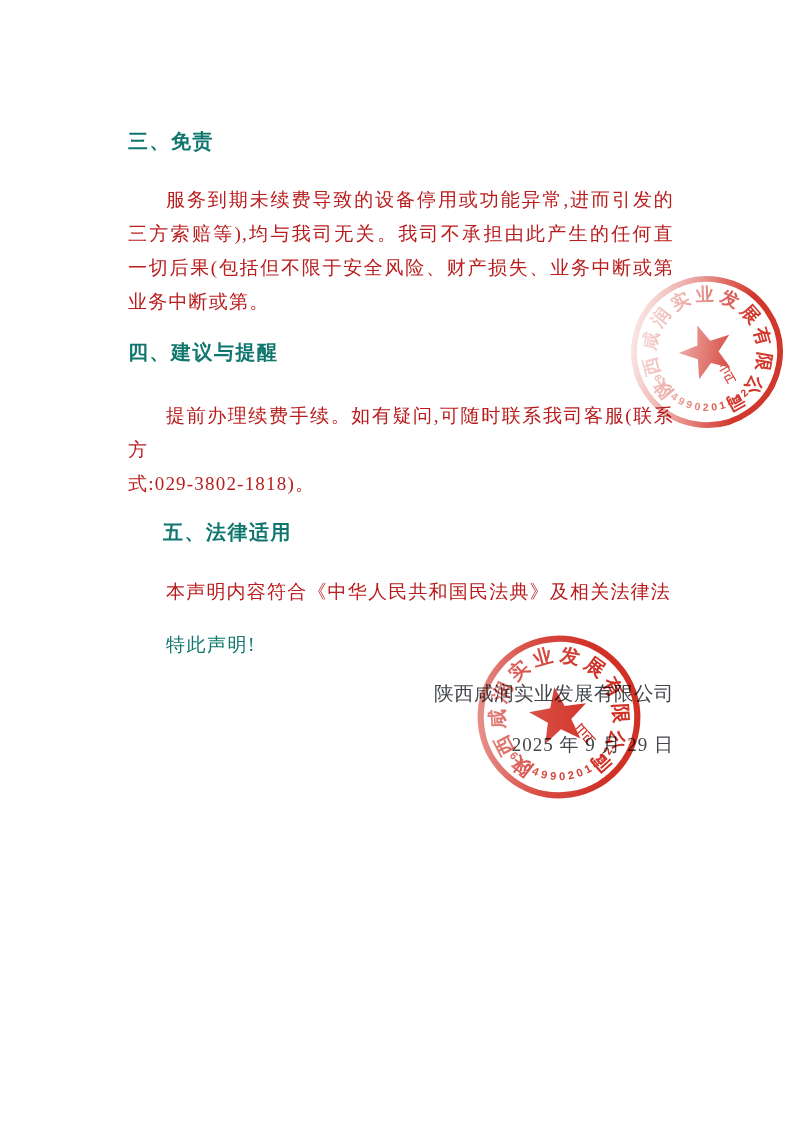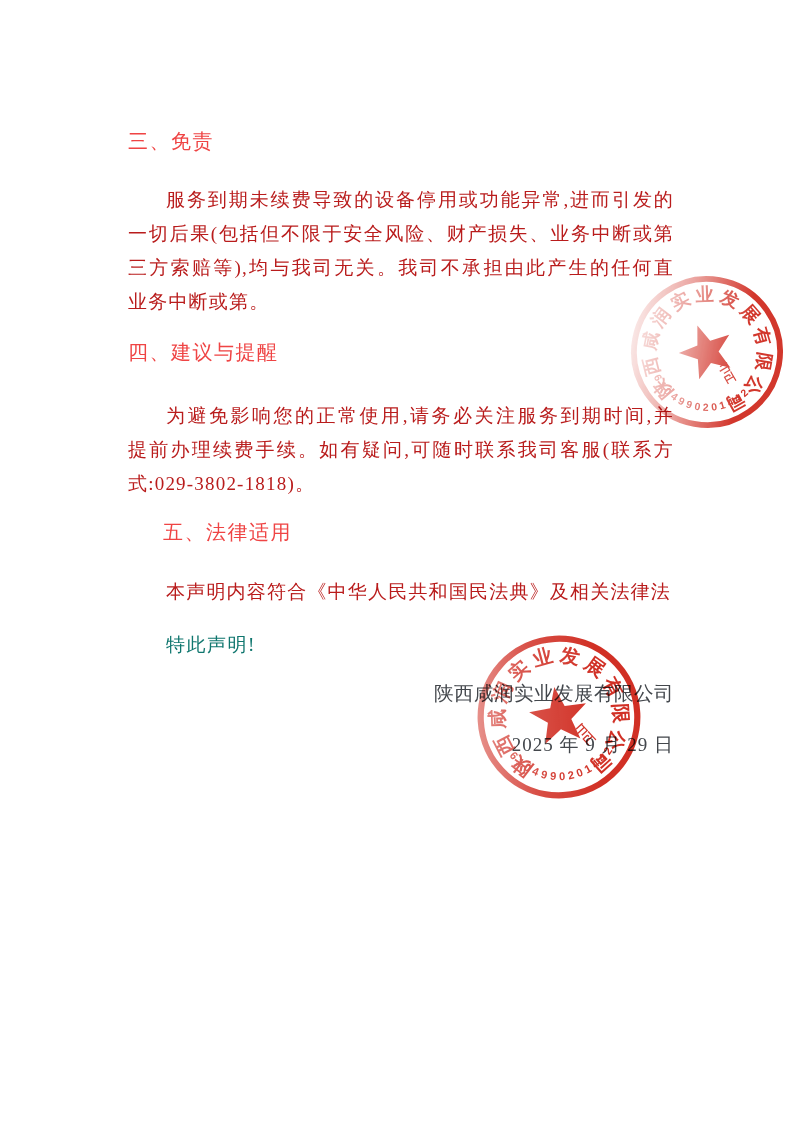--- a/index.html
+++ b/index.html
@@ -6,21 +6,21 @@
   body{
     width:800px;height:1132px;position:relative;overflow:hidden;
     background:#ffffff;
     font-family:"Liberation Serif","DejaVu Serif",serif;
   }
   .content{
     position:absolute;left:128px;top:130px;width:546px;
   }
   .heading{
     font-family:"Liberation Sans","DejaVu Sans",sans-serif;
-    font-size:20px;font-weight:400;color:#ef4444;
+    font-size:20px;font-weight:700;color:#0f766e;
     letter-spacing:1.5px;line-height:22px;margin:0;
   }
   .para{
     font-size:19px;color:#b91c1c;letter-spacing:1.2px;line-height:34px;
   }
   .para .line{text-align:justify;text-align-last:justify;}
   .para .line:last-child{text-align-last:left;}
   .para .line:first-child{text-indent:2em;}
   .mt-p1{margin-top:31px;}
   .mt-h4{margin-top:22px;}
@@ -46,28 +46,27 @@
 </head>
 <body>
 
 <div class="page">
 
   <div class="content">
 
     <h2 class="heading">三、免责</h2>
     <div class="para mt-p1">
       <div class="line">服务到期未续费导致的设备停用或功能异常,进而引发的</div>
+      <div class="line">三方索赔等),均与我司无关。我司不承担由此产生的任何直</div>
       <div class="line">一切后果(包括但不限于安全风险、财产损失、业务中断或第</div>
-      <div class="line">三方索赔等),均与我司无关。我司不承担由此产生的任何直</div>
       <div class="line">业务中断或第。</div>
     </div>
 
     <h2 class="heading mt-h4">四、建议与提醒</h2>
     <div class="para mt-p2">
-      <div class="line">为避免影响您的正常使用,请务必关注服务到期时间,并</div>
       <div class="line">提前办理续费手续。如有疑问,可随时联系我司客服(联系方</div>
       <div class="line">式:029-3802-1818)。</div>
     </div>
 
     <h2 class="heading mt-h5">五、法律适用</h2>
     <div class="para mt-p3">
       <div class="line">本声明内容符合《中华人民共和国民法典》及相关法律法</div>
     </div>
 
     <div class="closing">特此声明!</div>

